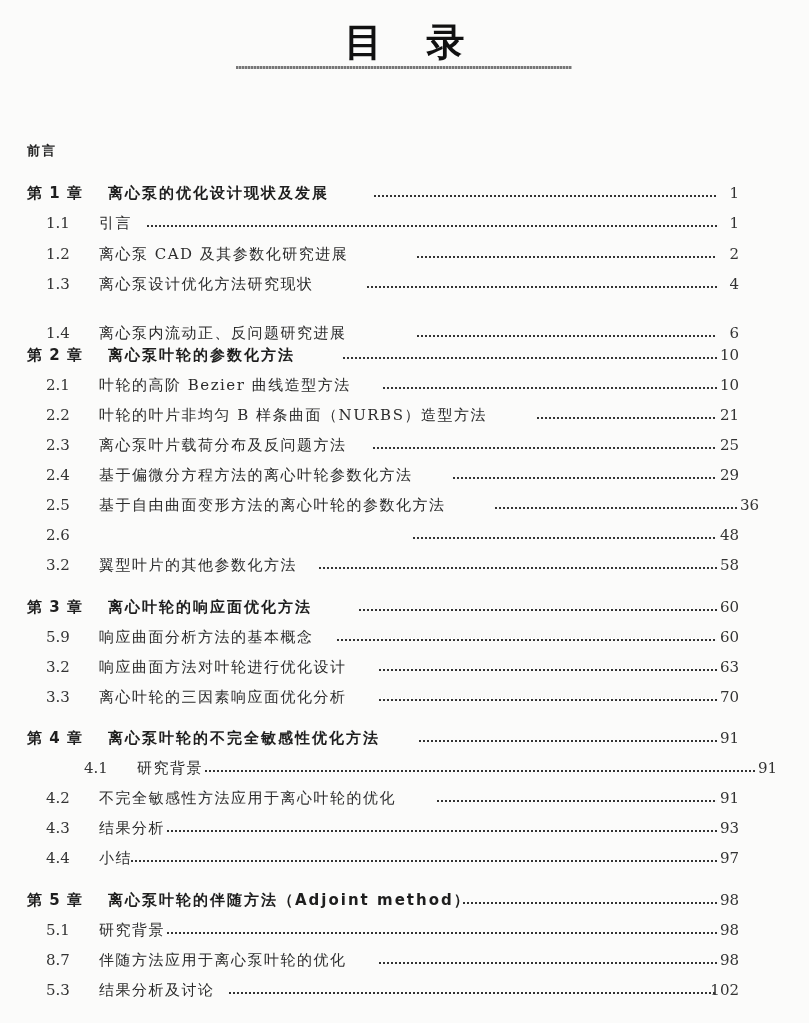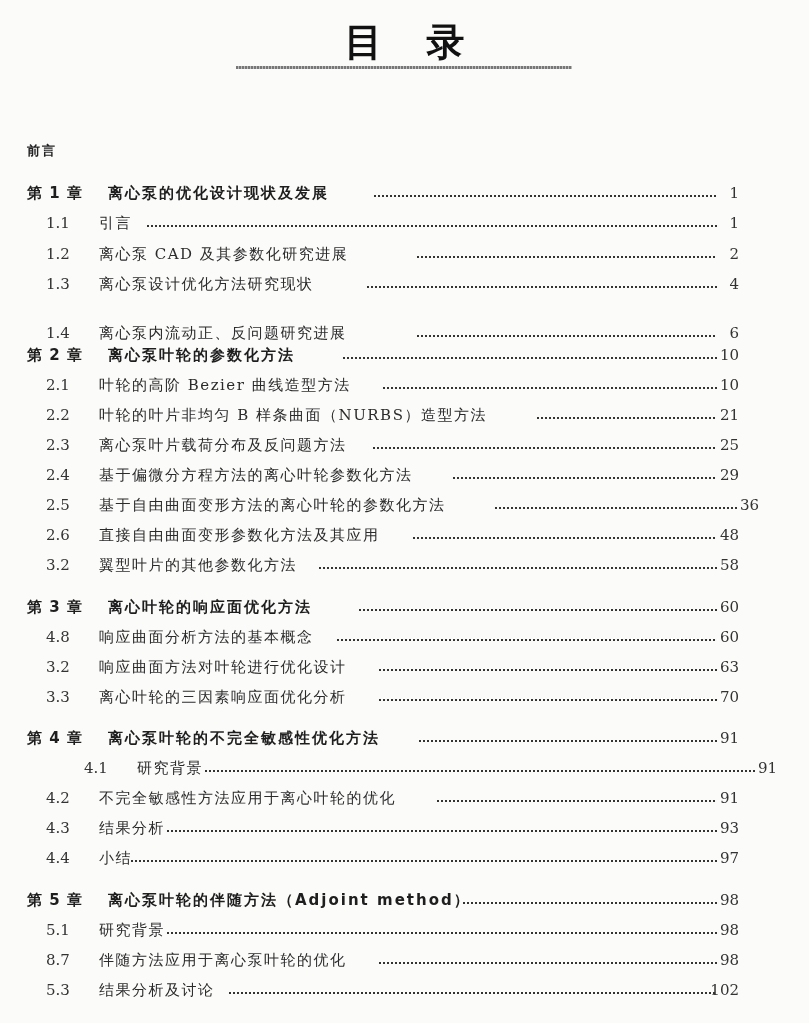--- a/index.html
+++ b/index.html
@@ -120,38 +120,37 @@
       <span class="page">29</span>
     </div>
     <div class="row section" style="top: 493px; padding-left: 20px;">
       <span class="num">2.5</span>
       <span class="label">基于自由曲面变形方法的离心叶轮的参数化方法</span>
       <span class="leader" style="left: 494px;"></span>
       <span class="page">36</span>
     </div>
     <div class="row section" style="top: 523px;">
       <span class="num">2.6</span>
-      <span class="label">直接自由曲面变形参数化方法及其应用</span>
       <span class="leader" style="left: 412px;"></span>
       <span class="page">48</span>
     </div>
     <div class="row section" style="top: 553px;">
       <span class="num">3.2</span>
       <span class="label">翼型叶片的其他参数化方法</span>
       <span class="leader" style="left: 318px;"></span>
       <span class="page">58</span>
     </div>
     <div class="row chapter" style="top: 595px;">
       <span class="num">第 3 章</span>
       <span class="label">离心叶轮的响应面优化方法</span>
       <span class="leader" style="left: 358px;"></span>
       <span class="page">60</span>
     </div>
     <div class="row section" style="top: 625px;">
-      <span class="num">4.8</span>
+      <span class="num">5.9</span>
       <span class="label">响应曲面分析方法的基本概念</span>
       <span class="leader" style="left: 336px;"></span>
       <span class="page">60</span>
     </div>
     <div class="row section" style="top: 655px;">
       <span class="num">3.2</span>
       <span class="label">响应曲面方法对叶轮进行优化设计</span>
       <span class="leader" style="left: 378px;"></span>
       <span class="page">63</span>
     </div>

